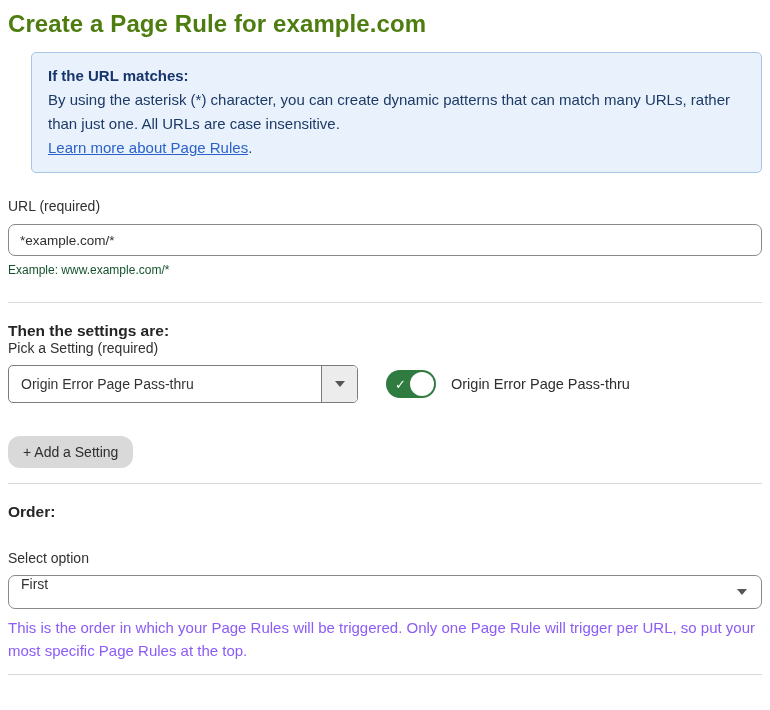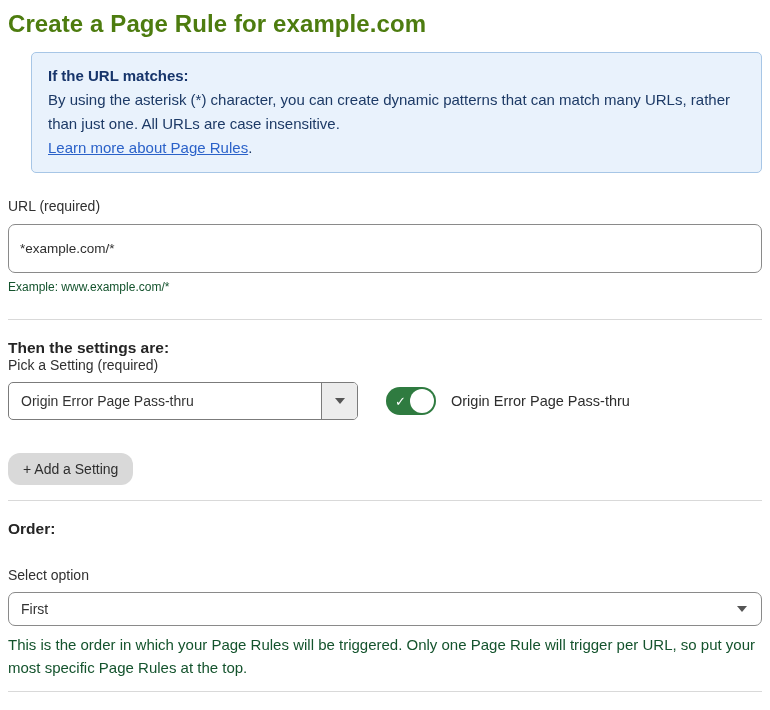--- a/index.html
+++ b/index.html
@@ -34,21 +34,21 @@
     padding:11px 16px 12px 16px;
     color:var(--info-text);
     font-size:15px;line-height:1.6;margin-left:23px;
   }
   .info-heading{font-weight:bold;font-size:15px;color:#17356b;}
   .info-body{max-width:720px;}
   .info-link{color:var(--link-blue);text-decoration:underline;cursor:pointer;}
   .field-label{font-size:14px;color:#303030;}
   .url-section{margin-top:24px;}
   .url-input{
-    display:block;width:100%;height:49px;
+    display:block;width:100%;height:32px;
     margin-top:9px;
     border:1px solid var(--border-dark);
     border-radius:7px;
     padding:0 11px;
     font-size:13.5px;color:#2f2f2f;
     font-family:"Liberation Sans","DejaVu Sans",sans-serif;
     background:#fff;outline:none;
   }
   .help-text{font-size:12px;color:#14532d;margin-top:7px;}
   hr.divider{border:none;border-top:1px solid var(--divider);height:0;}
@@ -101,25 +101,25 @@
     background:var(--gray-btn);
     padding:0 16px;height:32px;line-height:32px;
   }
   .add-setting-btn{margin-top:33px;padding:0 15px;}
   .hr-2{margin-top:15px;}
   .order-label{margin-top:29px;display:block;}
   .select-wide{
     position:relative;width:100%;height:34px;
     border:1px solid #8a8a8a;border-radius:7px;
     background:#fff;margin-top:9px;
-    display:flex;align-items:center;
+    display:flex;align-items:flex-start;
     padding:0 12px;font-size:14px;color:#333;cursor:pointer;
   }
   .select-wide .caret{position:absolute;right:14px;top:50%;margin-top:-3px;}
-  .order-help{font-size:15px;color:#14532d;line-height:1.5;margin-top:8px;max-width:752px;}
+  .order-help{font-size:15px;color:#8b5cf6;line-height:1.5;margin-top:8px;max-width:752px;}
   .hr-3{margin-top:12px;}
 </style>
 </head>
 <body>
 
 
 
 <h1 class="page-title">Create a Page Rule for example.com</h1>
 
 <div class="info-box">

